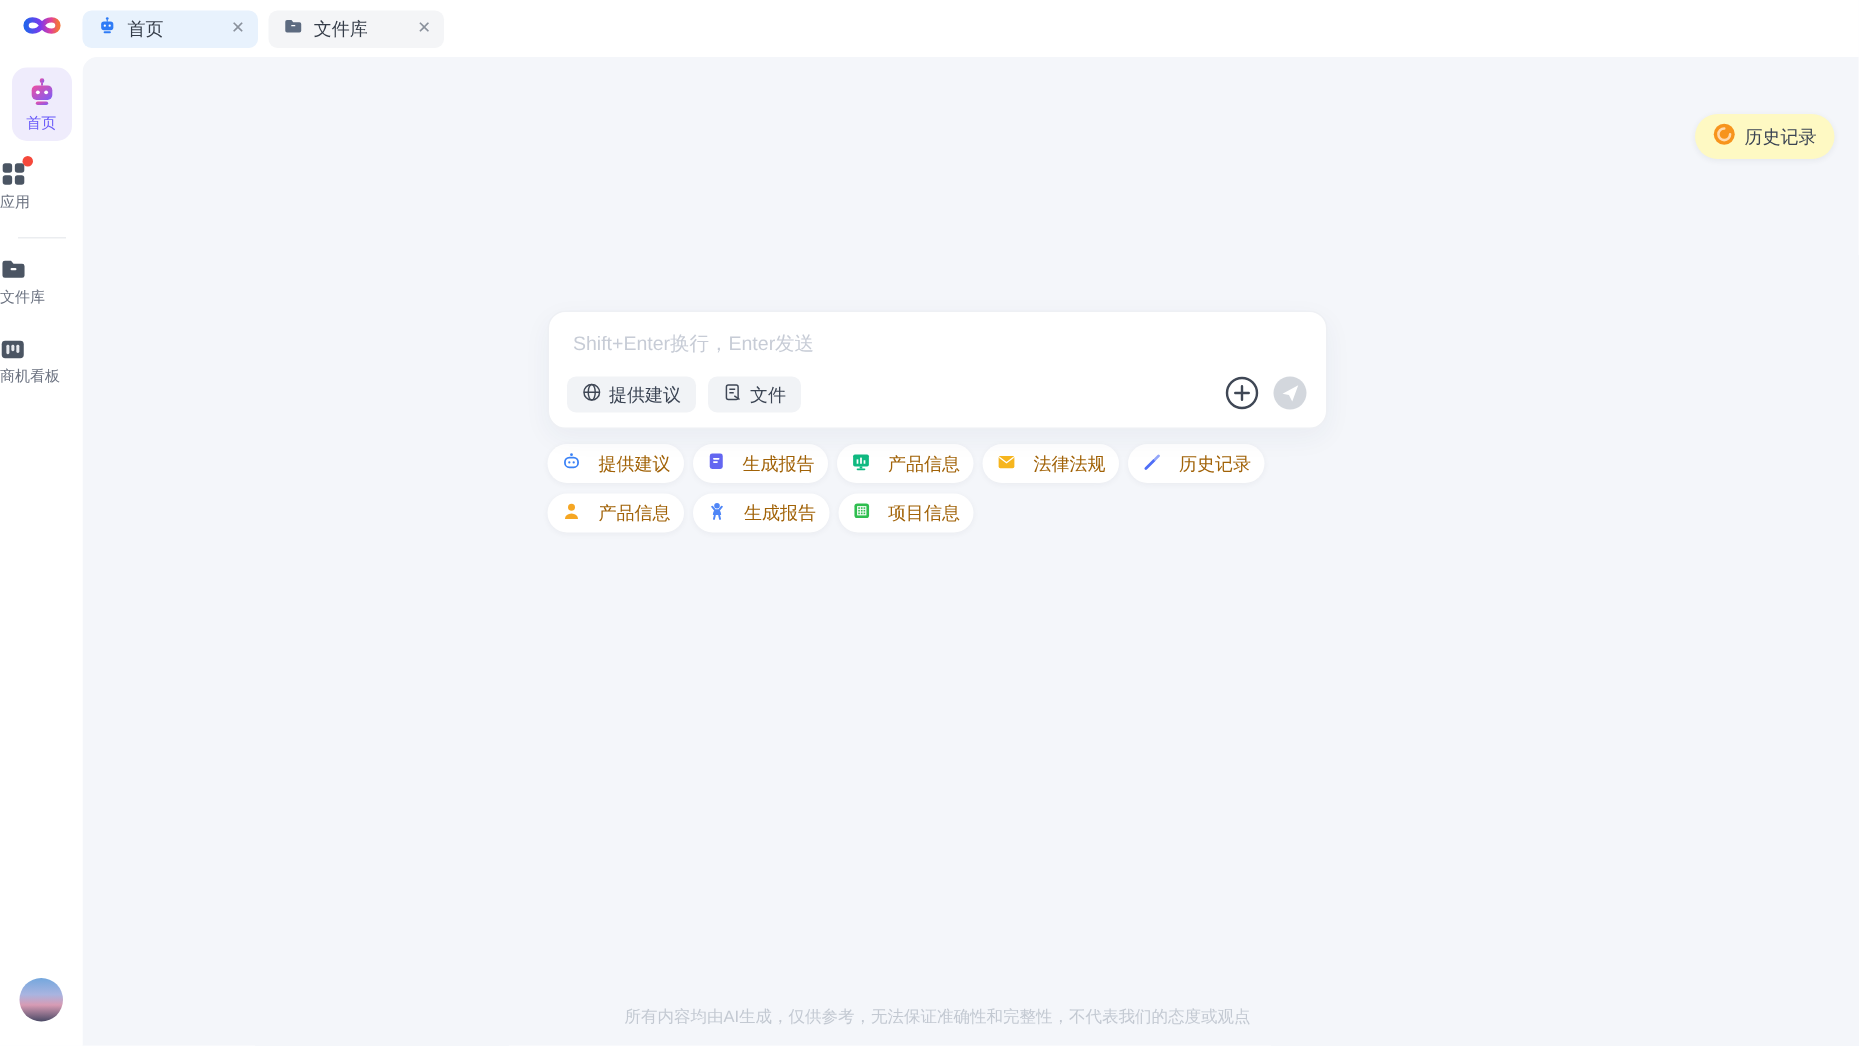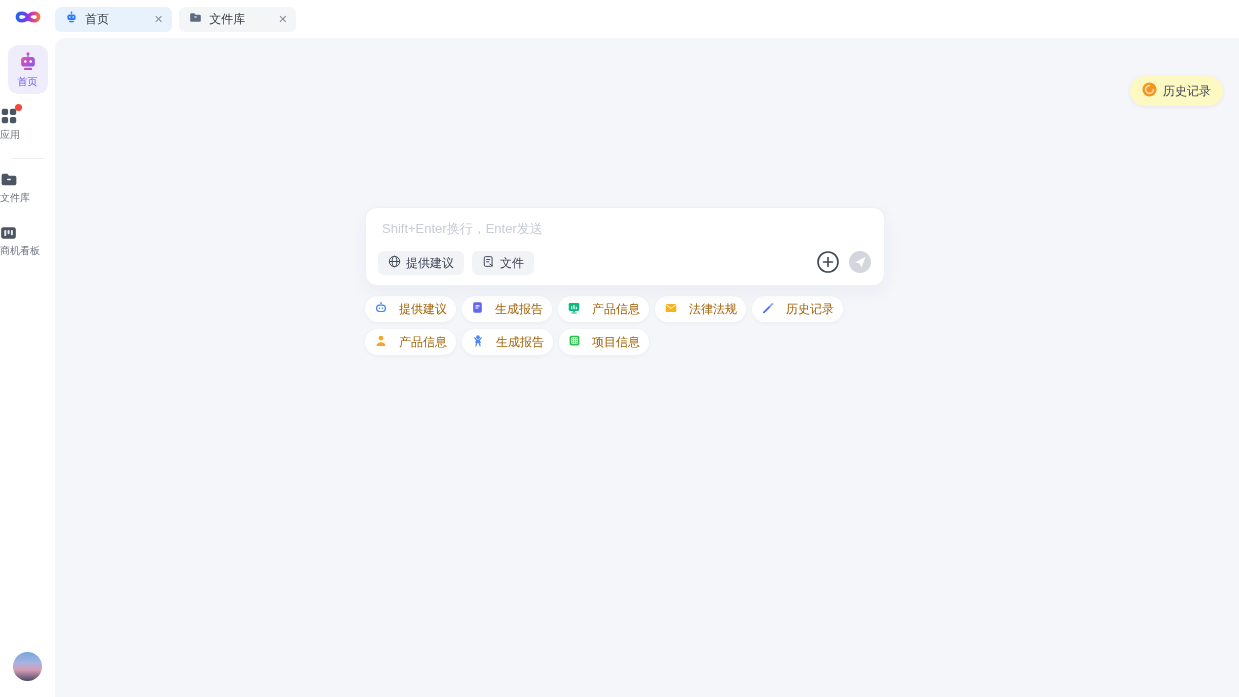--- a/index.html
+++ b/index.html
@@ -309,13 +309,14 @@
               <rect x="3" y="3" width="18" height="18" rx="3.5" fill="#2fbe4f"></rect>
               <rect x="7" y="7" width="10" height="10" fill="none" stroke="#fff" stroke-width="1.4"></rect>
               <path d="M7 10.3 H17 M7 13.6 H17 M10.3 7 V17 M13.6 7 V17" stroke="#fff" stroke-width="1.2"></path>
             </svg>
         </span>
         <span>项目信息</span>
       </div>
     </div>
   </div>
 
+  <div class="footer">所有内容均由AI生成，仅供参考，无法保证准确性和完整性，不代表我们的态度或观点</div>
 </div>
 
 </body></html>

